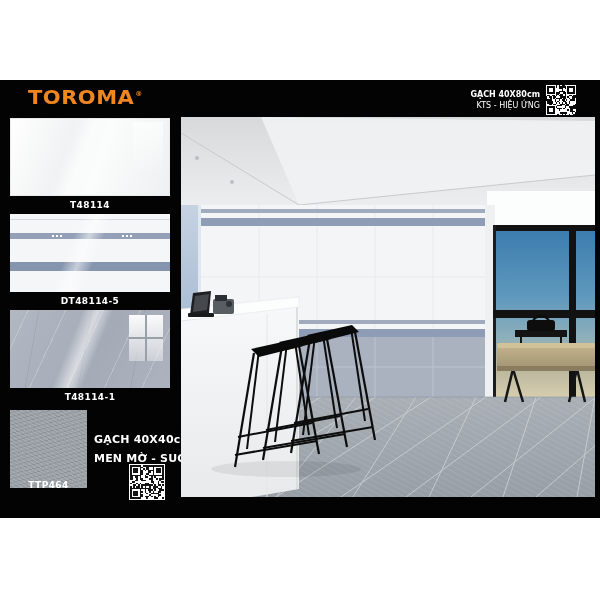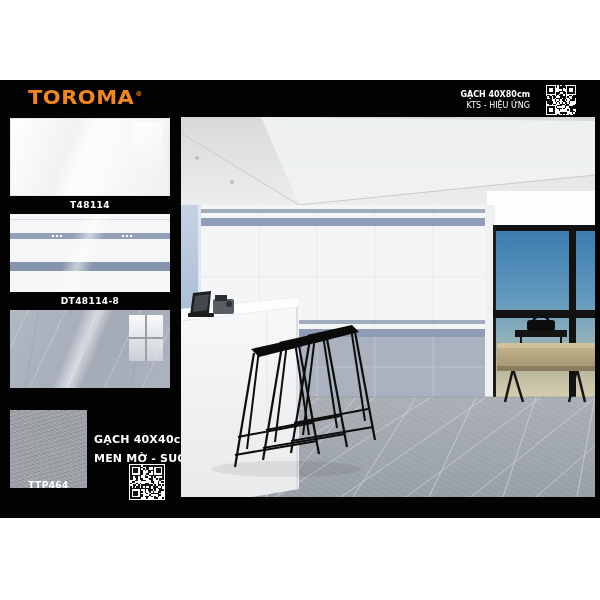--- a/index.html
+++ b/index.html
@@ -8,21 +8,21 @@
     font-family:"DejaVu Sans","Liberation Sans",sans-serif;overflow:hidden;
   }
   #poster{position:absolute;left:0;top:80px;width:600px;height:438px;background:#030303;}
 
   
   .logo{position:absolute;left:28px;top:5px;color:#F0861E;font-size:21px;font-weight:800;
         letter-spacing:.5px;transform:scaleY(.96);white-space:nowrap;}
   .logo sup{font-size:7px;vertical-align:super;margin-left:1px;}
 
   
-  .hdr{position:absolute;right:24px;top:5px;display:flex;gap:16px;align-items:flex-start;}
+  .hdr{position:absolute;right:24px;top:5px;display:flex;gap:6px;align-items:flex-start;}
   .hdr-text{text-align:right;color:#ffffff;font-size:8px;line-height:11px;padding-top:4px;}
   .hdr-text .l1{font-weight:bold;}
   .qr{display:block;}
   .qr-hdr{width:30px;height:30px;}
   .qr-floor{position:absolute;left:129px;top:384px;width:36px;height:36px;background:#fff;padding:1px;box-sizing:border-box;}
 
   
   .swatch{position:absolute;left:10px;width:160px;height:78px;overflow:hidden;}
   .swatch-label{position:absolute;left:10px;width:160px;height:28px;line-height:18px;
     color:#fff;font-size:9px;font-weight:bold;text-align:center;letter-spacing:.4px;}
@@ -237,26 +237,27 @@
     </div>
     <div class="swatch-label l1">T48114</div>
 
     <div class="swatch s2 gloss">
       <div class="faintline"></div>
       <div class="dotstripe"></div>
       <span class="dotgrp" style="left:42px"></span>
       <span class="dotgrp" style="left:112px"></span>
       <div class="thickstripe"></div>
     </div>
-    <div class="swatch-label l2">DT48114-8</div>
+    <div class="swatch-label l2">DT48114-5</div>
 
     <div class="swatch s3 gloss">
       <div class="veins"></div>
       <div class="winref"></div>
     </div>
+    <div class="swatch-label l3">T48114-1</div>
 
     <div class="swatch s4">
       <div class="tex"></div>
     </div>
     <div class="swatch-label l4">TTP464</div>
 
     <div class="info">
       <div>GẠCH 40X40cm</div>
       <div>MEN MỜ - SUGAR</div>
     </div>

